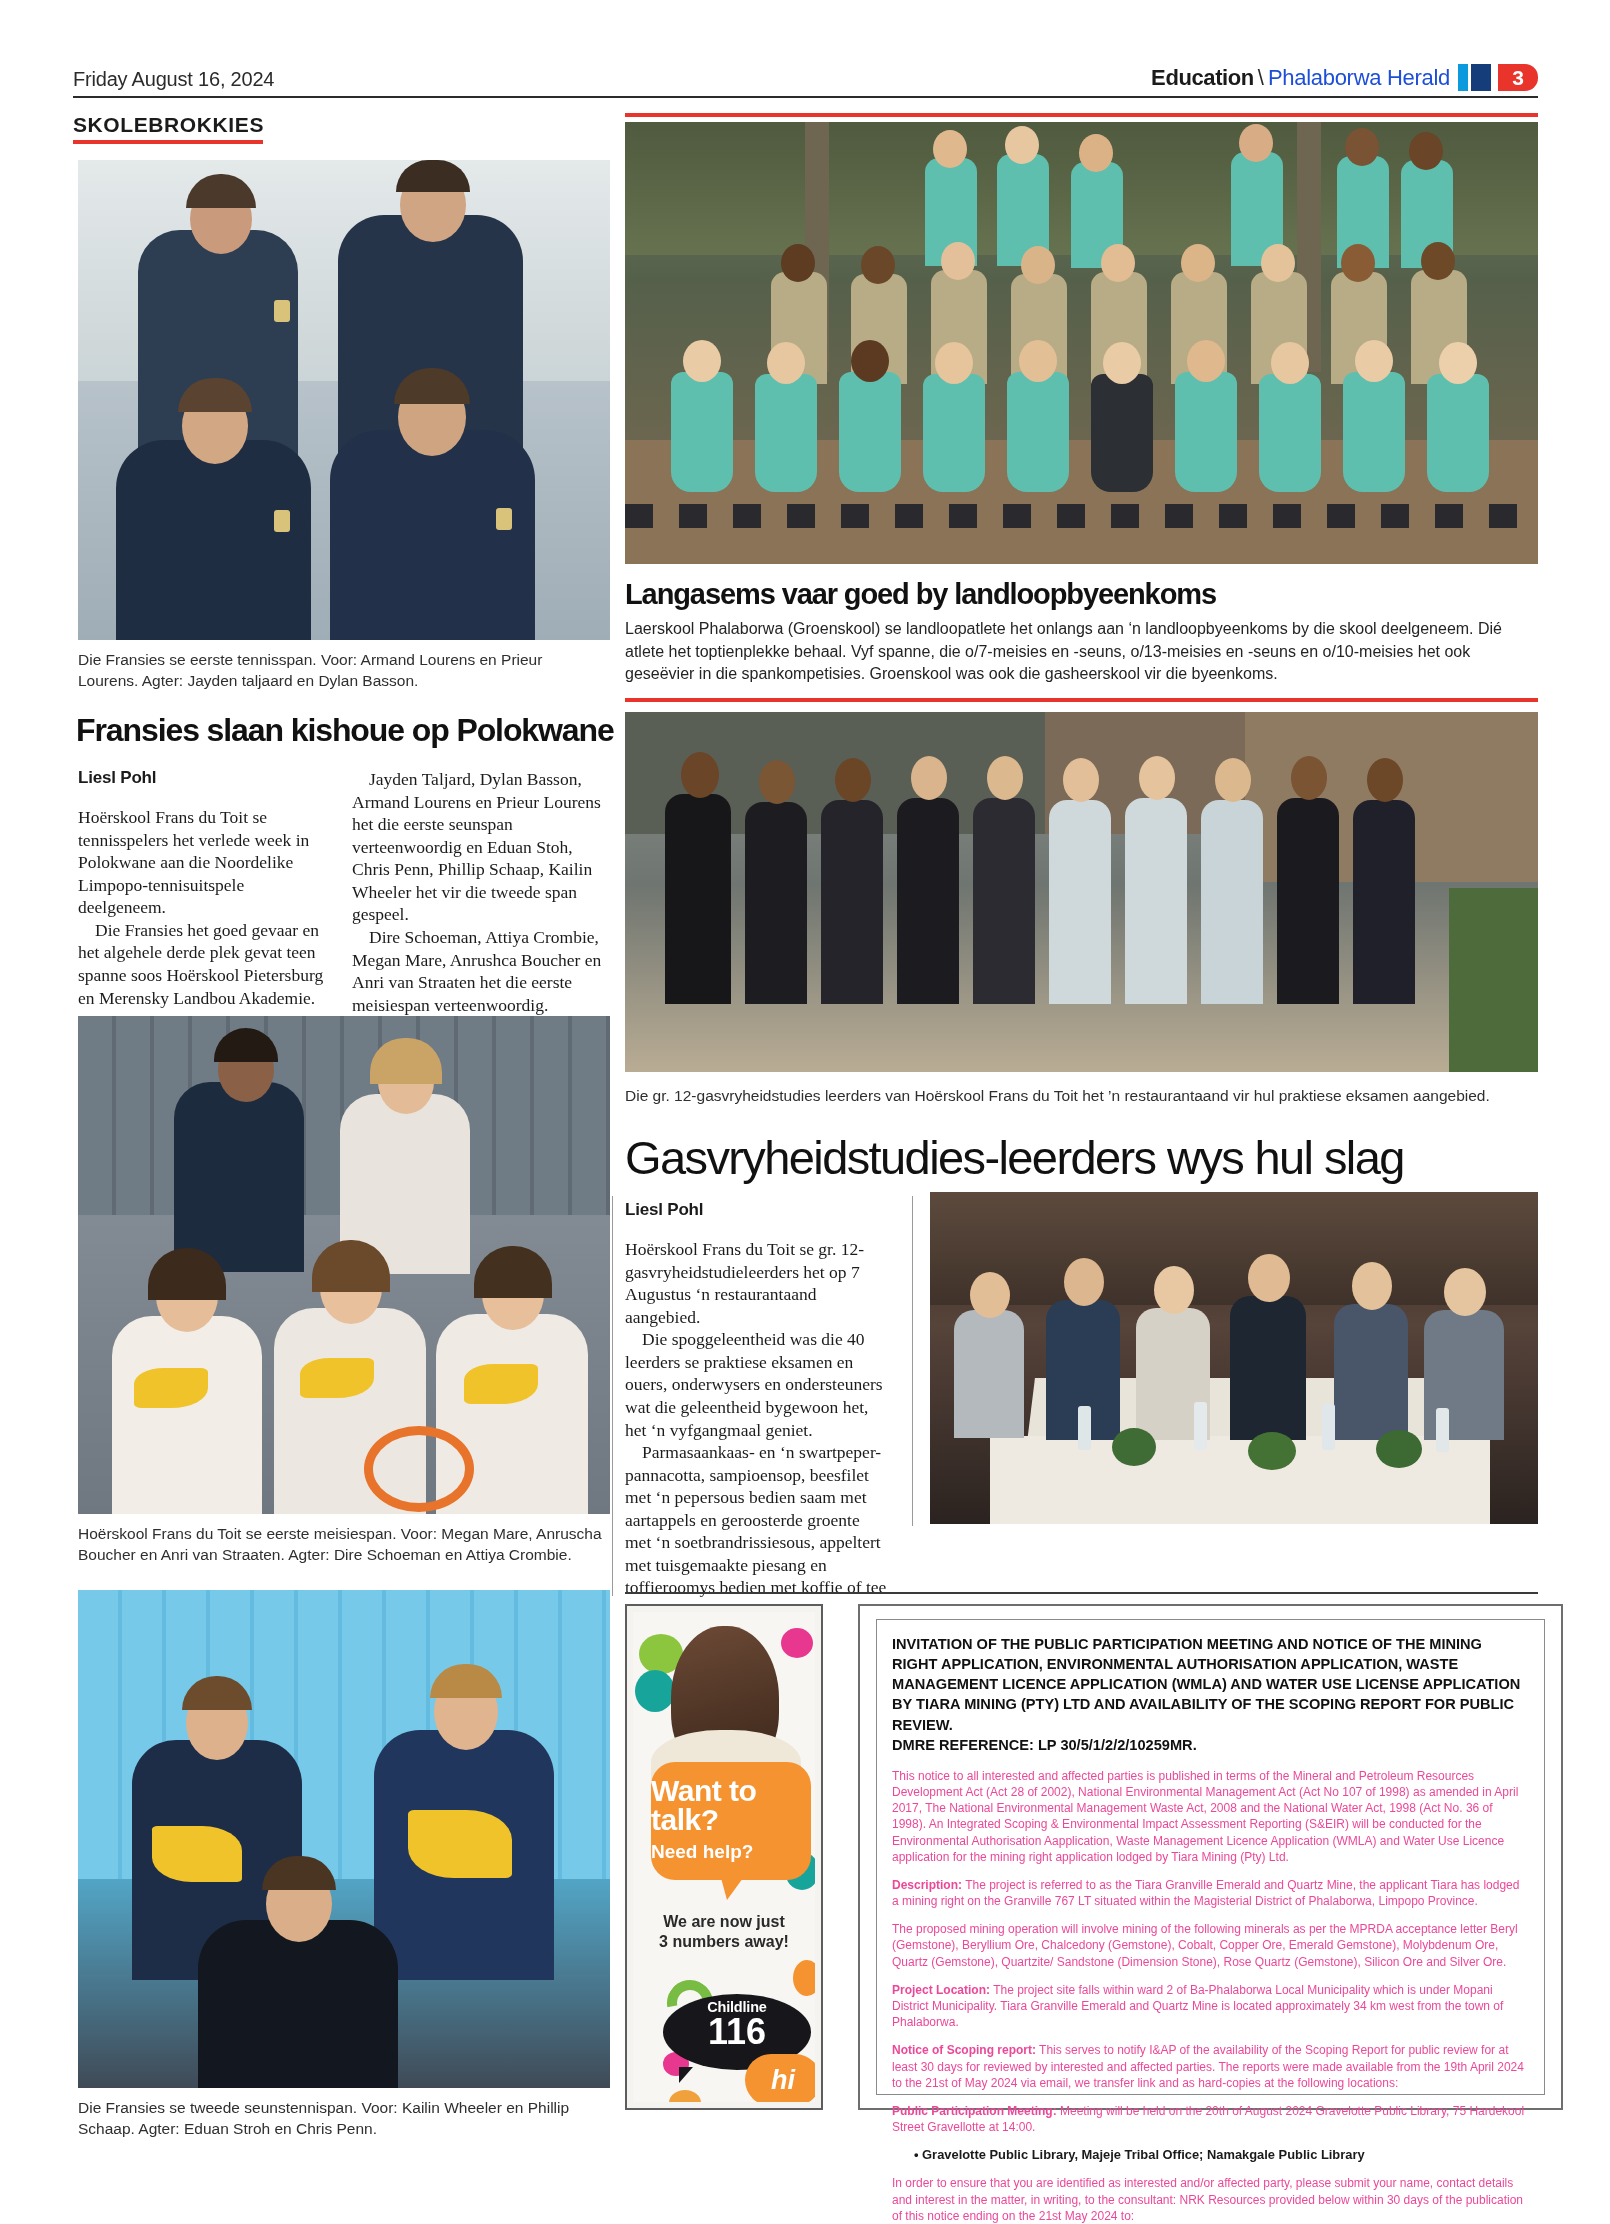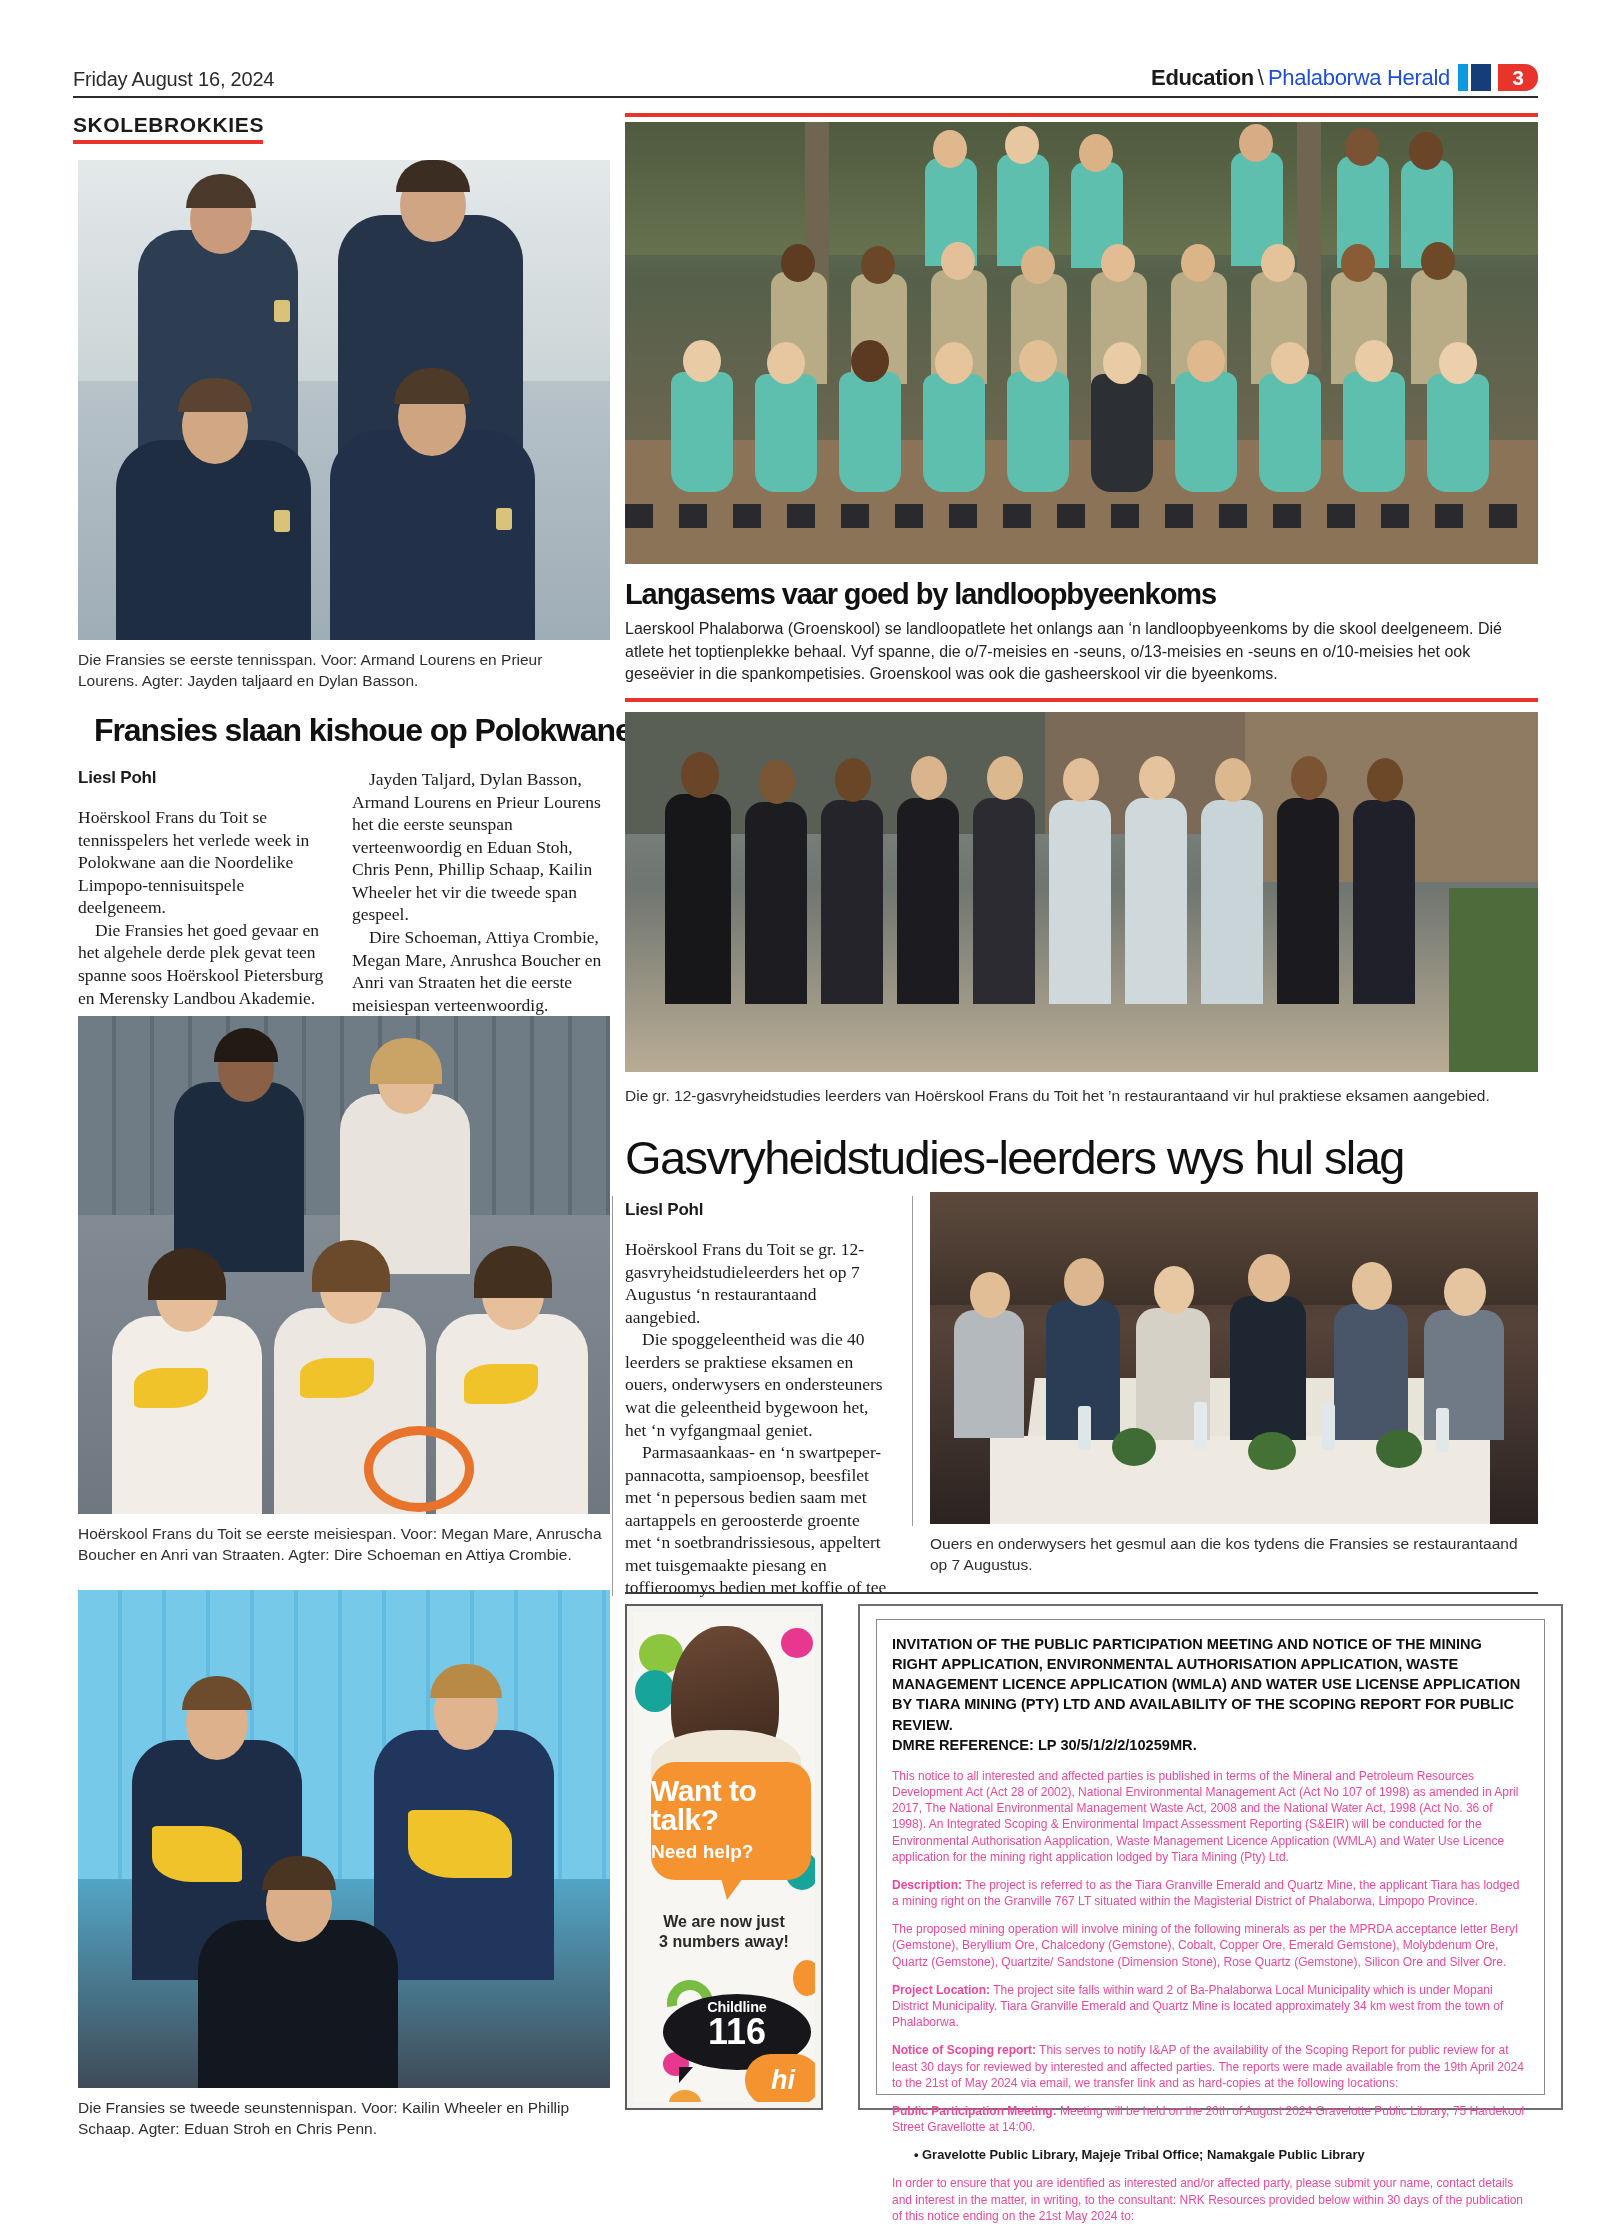--- a/index.html
+++ b/index.html
@@ -323,21 +323,21 @@
     <div style="position:absolute;left:252px;top:270px;width:205px;height:210px;background:#22304a;border-radius:50px 50px 0 0;"></div>
     <div style="position:absolute;left:320px;top:218px;width:68px;height:78px;border-radius:50%;background:#cfa481;"></div>
     <div style="position:absolute;left:316px;top:208px;width:76px;height:36px;border-radius:38px 38px 0 0;background:#4d3a29;"></div>
 
     <div style="position:absolute;left:196px;top:140px;width:16px;height:22px;background:#d9c27a;border-radius:3px;"></div>
     <div style="position:absolute;left:196px;top:350px;width:16px;height:22px;background:#d9c27a;border-radius:3px;"></div>
     <div style="position:absolute;left:418px;top:348px;width:16px;height:22px;background:#d9c27a;border-radius:3px;"></div>
   </div>
   <div class="caption" style="left:78px; top:650px; width:528px;">Die Fransies se eerste tennisspan. Voor: Armand Lourens en Prieur Lourens. Agter: Jayden taljaard en Dylan Basson.</div>
 
-  <h1 class="headline-lg" style="left:94px; top:714px; width:540px; font-size:32px; line-height:1.05;">Fransies slaan kishoue op Polokwane</h1>
+  <h1 class="headline-lg" style="left:76px; top:714px; width:540px; font-size:32px; line-height:1.05;">Fransies slaan kishoue op Polokwane</h1>
 
   <div class="byline" style="left:78px; top:768px;">Liesl Pohl</div>
 
   <div class="bodycol" style="left:352px; top:768px; width:258px;">
     <p class="indent">Jayden Taljard, Dylan Basson, Armand Lourens en Prieur Lourens het die eerste seunspan verteenwoordig en Eduan Stoh, Chris Penn, Phillip Schaap, Kailin Wheeler het vir die tweede span gespeel.</p>
     <p class="indent">Dire Schoeman, Attiya Crombie, Megan Mare, Anrushca Boucher en Anri van Straaten het die eerste meisiespan verteenwoordig.</p>
   </div>
   <div class="bodycol" style="left:78px; top:806px; width:250px;">
     <p>Hoërskool Frans du Toit se tennisspelers het verlede week in Polokwane aan die Noordelike Limpopo-tennisuitspele deelgeneem.</p>
     <p class="indent">Die Fransies het goed gevaar en het algehele derde plek gevat teen spanne soos Hoërskool Pietersburg en Merensky Landbou Akademie.</p>
@@ -529,21 +529,20 @@
     <div style="position:absolute;left:182px;top:236px;width:44px;height:38px;background:#3f6b34;border-radius:50%;"></div>
     <div style="position:absolute;left:318px;top:240px;width:48px;height:38px;background:#447234;border-radius:50%;"></div>
     <div style="position:absolute;left:446px;top:238px;width:46px;height:38px;background:#3d6a32;border-radius:50%;"></div>
 
     <div style="position:absolute;left:148px;top:214px;width:13px;height:44px;background:#dfe6e8;border-radius:3px;"></div>
     <div style="position:absolute;left:264px;top:210px;width:13px;height:48px;background:#e4eaec;border-radius:3px;"></div>
     <div style="position:absolute;left:392px;top:212px;width:13px;height:46px;background:#e0e7ea;border-radius:3px;"></div>
     <div style="position:absolute;left:506px;top:216px;width:13px;height:44px;background:#e2e8ea;border-radius:3px;"></div>
   </div>
 
-  <div class="caption" style="left:930px; top:1534px; width:608px;">Ouers en onderwysers het gesmul aan die kos tydens die Fransies se restaurantaand op 7 Augustus.</div>
 
   <div class="rule-thin" style="left:912px; top:1196px; height:330px;"></div>
   <div class="rule-thin" style="left:612px; top:1196px; height:400px;"></div>
 
   <div class="rule-dark" style="left:625px; top:1592px; width:913px;"></div>
 
   <div class="childline" style="left:625px; top:1604px; width:198px; height:506px;">
     <div class="cl-inner">
       <div class="blob" style="left:6px;top:22px;width:44px;height:40px;background:#8cc63f;"></div>
       <div class="blob" style="left:2px;top:58px;width:40px;height:42px;background:#17a59b;"></div>

